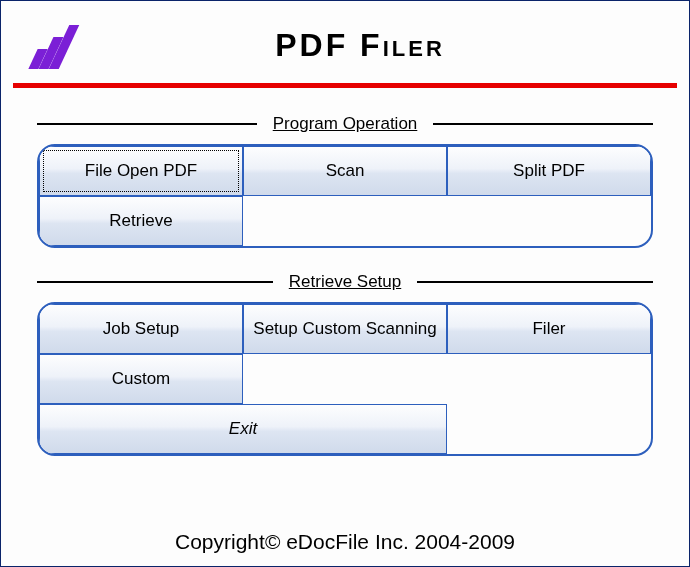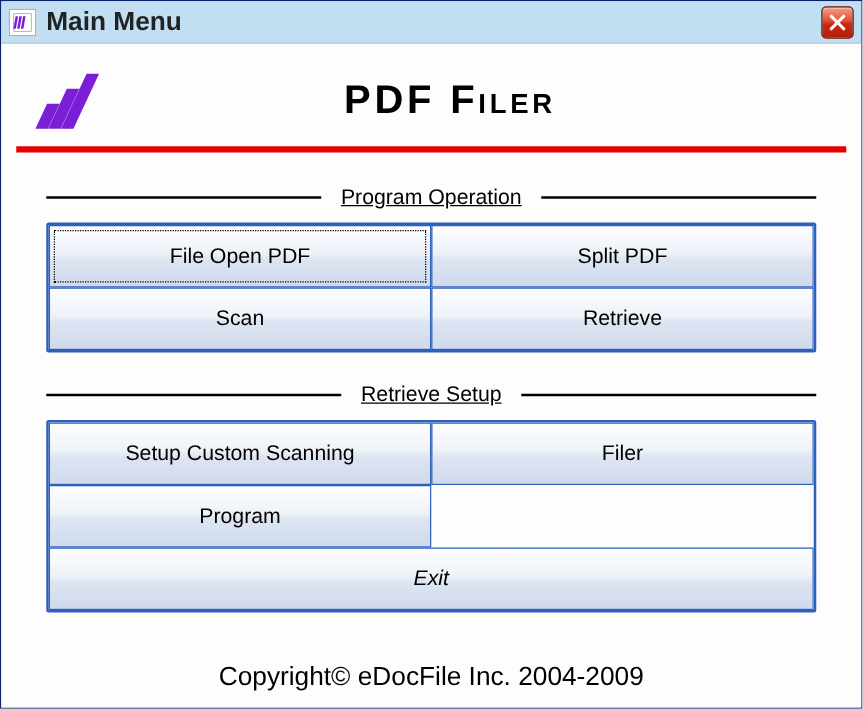--- a/index.html
+++ b/index.html
@@ -113,24 +113,24 @@
       border-bottom: 2px solid #000;
       height: 0;
     }
     .section-header .label {
       font-size: 17px;
       color: #000;
       padding: 0 6px;
     }
     .btn-grid {
       display: grid;
-      grid-template-columns: 1fr 1fr;
+      grid-template-columns: 1fr 1fr 1fr;
       gap: 0;
       border: 2px solid #2d5fbd;
-      border-radius: 2px;
+      border-radius: 18px;
       overflow: hidden;
       margin-bottom: 24px;
     }
     .btn-grid.setup {
       grid-template-rows: auto auto auto;
       margin-bottom: 14px;
     }
     .btn {
       background: linear-gradient(180deg, #fdfdfe 0%, #eef2f9 45%, #dde5f2 55%, #d0daeb 100%);
       border: 1px solid #2d5fbd;
@@ -154,36 +154,20 @@
       font-size: 21px;
       color: #000;
       margin-top: auto;
       padding: 6px 0 4px 0;
     }
   </style>
 </head>
 <body>
 
 <div class="window">
-  <div class="titlebar">
-    <span class="app-icon">
-      <svg width="16" height="16" viewBox="0 0 16 16">
-        <rect x="1" y="1" width="14" height="14" fill="#fff" stroke="#888" stroke-width="0.5"></rect>
-        <rect x="3" y="3" width="2" height="10" fill="#7b1fd6" transform="skewX(-10)"></rect>
-        <rect x="6" y="3" width="2" height="10" fill="#7b1fd6" transform="skewX(-10)"></rect>
-        <rect x="9" y="3" width="2" height="10" fill="#7b1fd6" transform="skewX(-10)"></rect>
-      </svg>
-    </span>
-    <span class="title-text">Main Menu</span>
-    <span class="close-btn">
-      <svg width="14" height="14" viewBox="0 0 14 14">
-        <path d="M2 2 L12 12 M12 2 L2 12" stroke="#fff" stroke-width="2.5" stroke-linecap="round"></path>
-      </svg>
-    </span>
-  </div>
 
   <div class="content">
     <div class="header-row">
       <span class="logo">
         <span class="bar" style="height:20px"></span>
         <span class="bar" style="height:32px"></span>
         <span class="bar" style="height:44px"></span>
       </span>
       <div class="app-title">PDF Filer</div>
     </div>
@@ -191,35 +175,36 @@
     <div class="red-divider"></div>
 
     <div class="section">
       <div class="section-header">
         <span class="line"></span>
         <span class="label">Program Operation</span>
         <span class="line"></span>
       </div>
       <div class="btn-grid">
         <button class="btn focused">File Open PDF</button>
+        <button class="btn">Scan</button>
         <button class="btn">Split PDF</button>
-        <button class="btn">Scan</button>
         <button class="btn">Retrieve</button>
       </div>
     </div>
 
     <div class="section">
       <div class="section-header">
         <span class="line"></span>
         <span class="label">Retrieve Setup</span>
         <span class="line"></span>
       </div>
       <div class="btn-grid setup">
+        <button class="btn">Job Setup</button>
         <button class="btn">Setup Custom Scanning</button>
         <button class="btn">Filer</button>
-        <button class="btn">Program</button>
+        <button class="btn">Custom</button>
         <button class="btn full">Exit</button>
       </div>
     </div>
 
     <div class="copyright">Copyright© eDocFile Inc. 2004-2009</div>
   </div>
 </div>
 
 </body></html>

